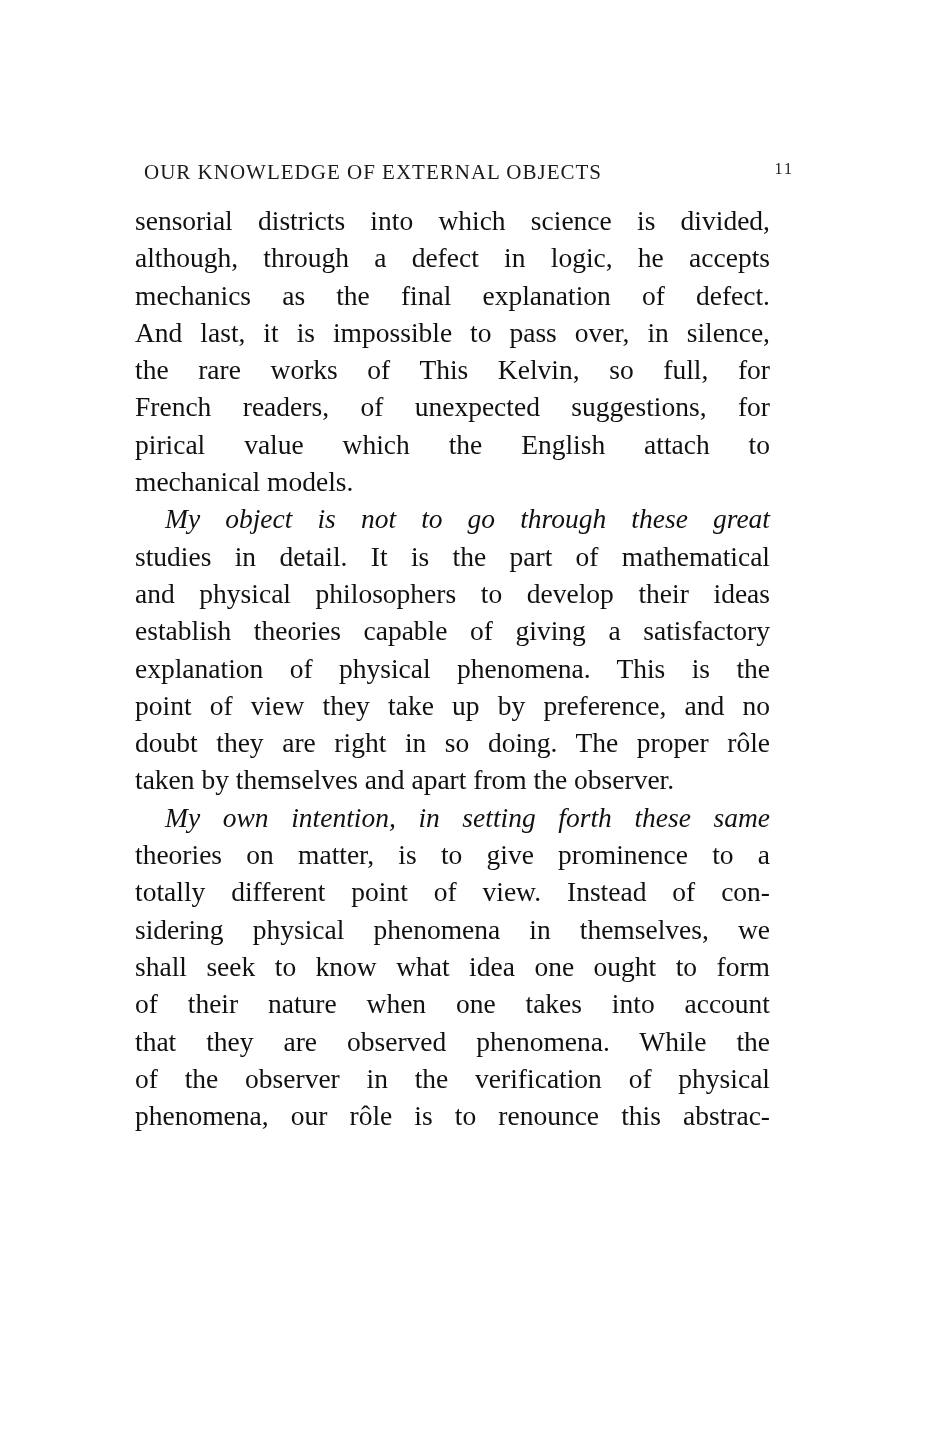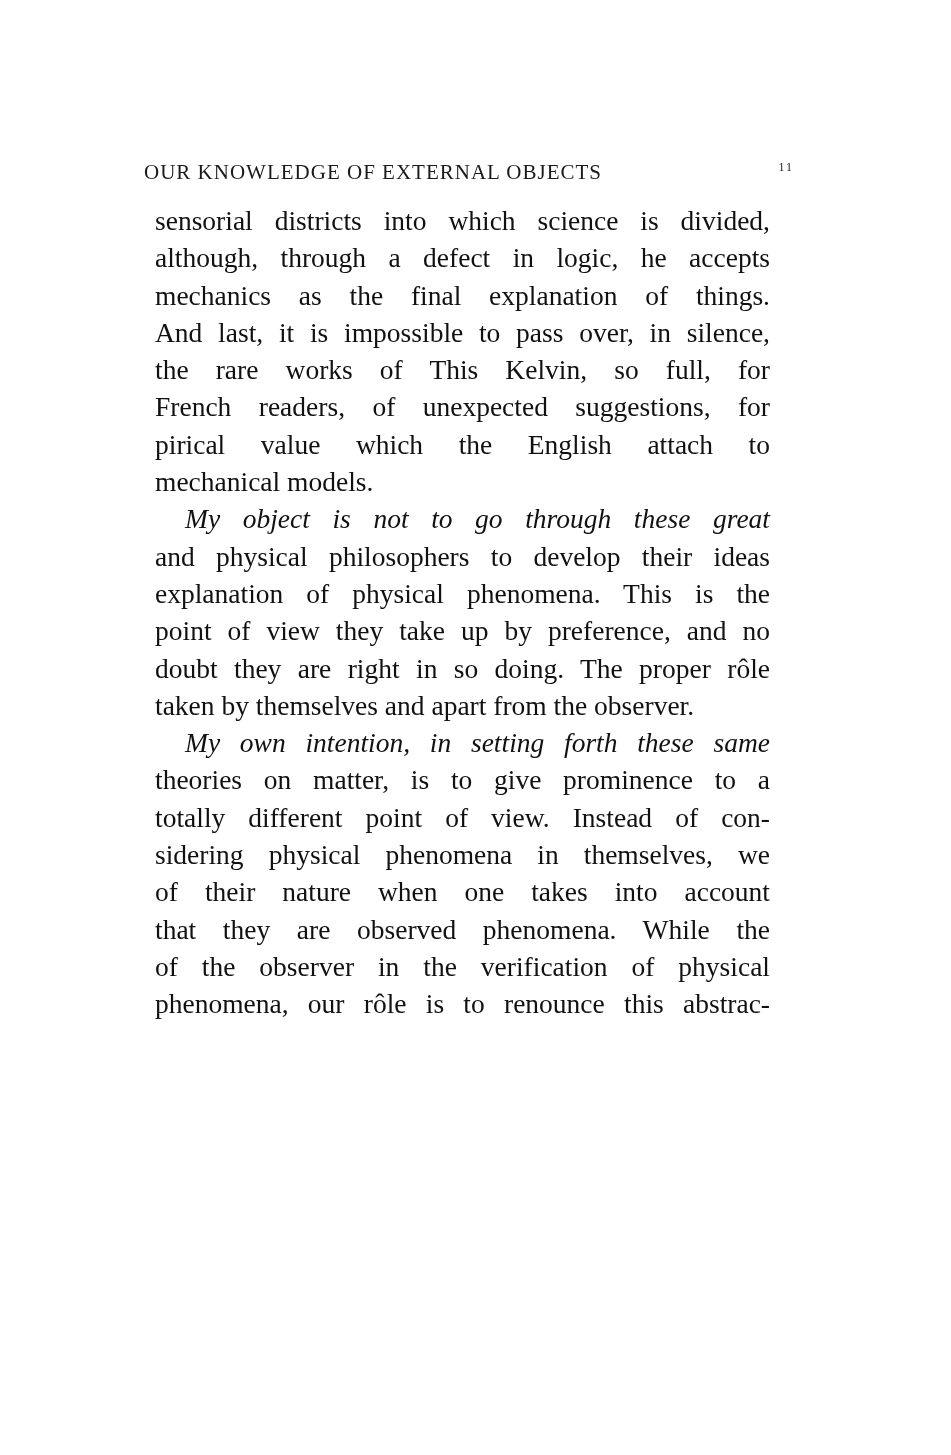--- a/index.html
+++ b/index.html
@@ -4,68 +4,71 @@
 <style>
   html, body { margin: 0; padding: 0; background: #ffffff; }
   body { width: 951px; height: 1455px; position: relative; overflow: hidden; }
   .page { position: absolute; left: 8px; top: 0; width: 951px; height: 1455px; background: #fff; }
   .running-head {
     position: absolute; left: 136px; top: 160px; width: 650px; height: 30px;
     font-family: "Liberation Serif", serif; font-size: 21px; color: #1a1a1a;
     letter-spacing: 1px;
   }
   .running-head .title { position: absolute; left: 0; top: 0; }
-  .running-head .pagenum { position: absolute; right: 0; top: 0; font-size: 12px; letter-spacing: 2px; }
+  .running-head .pagenum { position: absolute; right: 0; top: 0; font-size: 16px; letter-spacing: 2px; }
   .body-text {
     position: absolute; left: 127px; top: 202px; width: 635px;
     font-family: "Liberation Serif", serif; font-size: 27.5px; color: #111;
   }
   .line {
     display: block; height: 37.3px; line-height: 37.3px;
-    text-align: justify; text-align-last: justify; white-space: nowrap; margin-left: 20px;
+    text-align: justify; text-align-last: justify; white-space: nowrap;
   }
   .line.last { text-align-last: left; }
   .line.indent { padding-left: 30px; font-style: italic; }
   .para { margin-bottom: 0; }
   .para + .para { margin-top: 0; }
 </style>
 </head>
 <body>
 
 <div class="page">
   <div class="running-head">
     <span class="title">OUR KNOWLEDGE OF EXTERNAL OBJECTS</span>
     <span class="pagenum">11</span>
   </div>
 
   <div class="body-text">
     <div class="para">
       <span class="line">sensorial districts into which science is divided,</span>
       <span class="line">although, through a defect in logic, he accepts</span>
-      <span class="line">mechanics as the final explanation of things.</span>
+      <span class="line">mechanics as the final explanation of defect.</span>
       <span class="line">And last, it is impossible to pass over, in silence,</span>
       <span class="line">the rare works of This Kelvin, so full, for</span>
       <span class="line">French readers, of unexpected suggestions, for</span>
       <span class="line">pirical value which the English attach to</span>
       <span class="line last">mechanical models.</span>
     </div>
 
     <div class="para">
       <span class="line indent">My object is not to go through these great</span>
+      <span class="line">studies in detail.  It is the part of mathematical</span>
       <span class="line">and physical philosophers to develop their ideas</span>
+      <span class="line">establish theories capable of giving a satisfactory</span>
       <span class="line">explanation of physical phenomena.  This is the</span>
       <span class="line">point of view they take up by preference, and no</span>
       <span class="line">doubt they are right in so doing.  The proper rôle</span>
       <span class="line last">taken by themselves and apart from the observer.</span>
     </div>
 
     <div class="para">
       <span class="line indent">My own intention, in setting forth these same</span>
       <span class="line">theories on matter, is to give prominence to a</span>
       <span class="line">totally different point of view.  Instead of con-</span>
       <span class="line">sidering physical phenomena in themselves, we</span>
+      <span class="line">shall seek to know what idea one ought to form</span>
       <span class="line">of their nature when one takes into account</span>
       <span class="line">that they are observed phenomena.  While the</span>
       <span class="line">of the observer in the verification of physical</span>
       <span class="line">phenomena, our rôle is to renounce this abstrac-</span>
     </div>
   </div>
 </div>
 
 </body></html>

